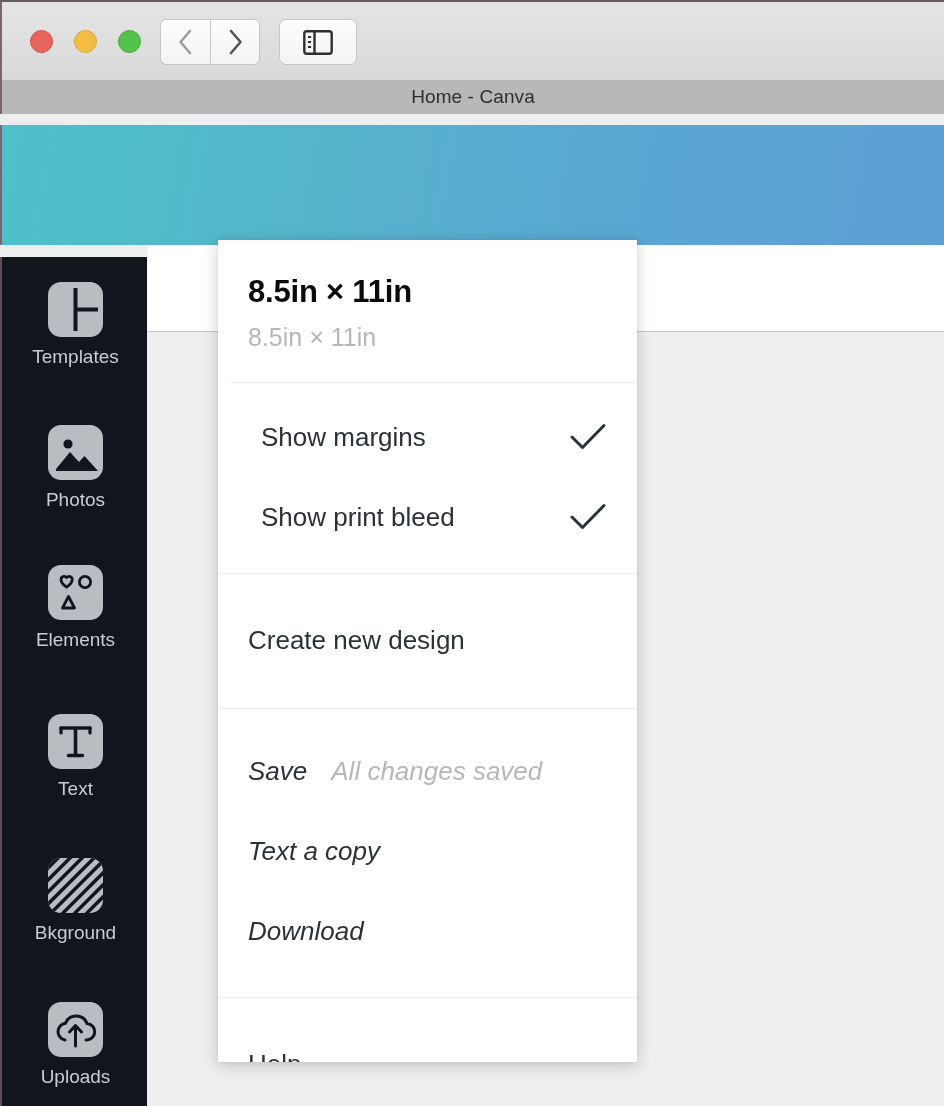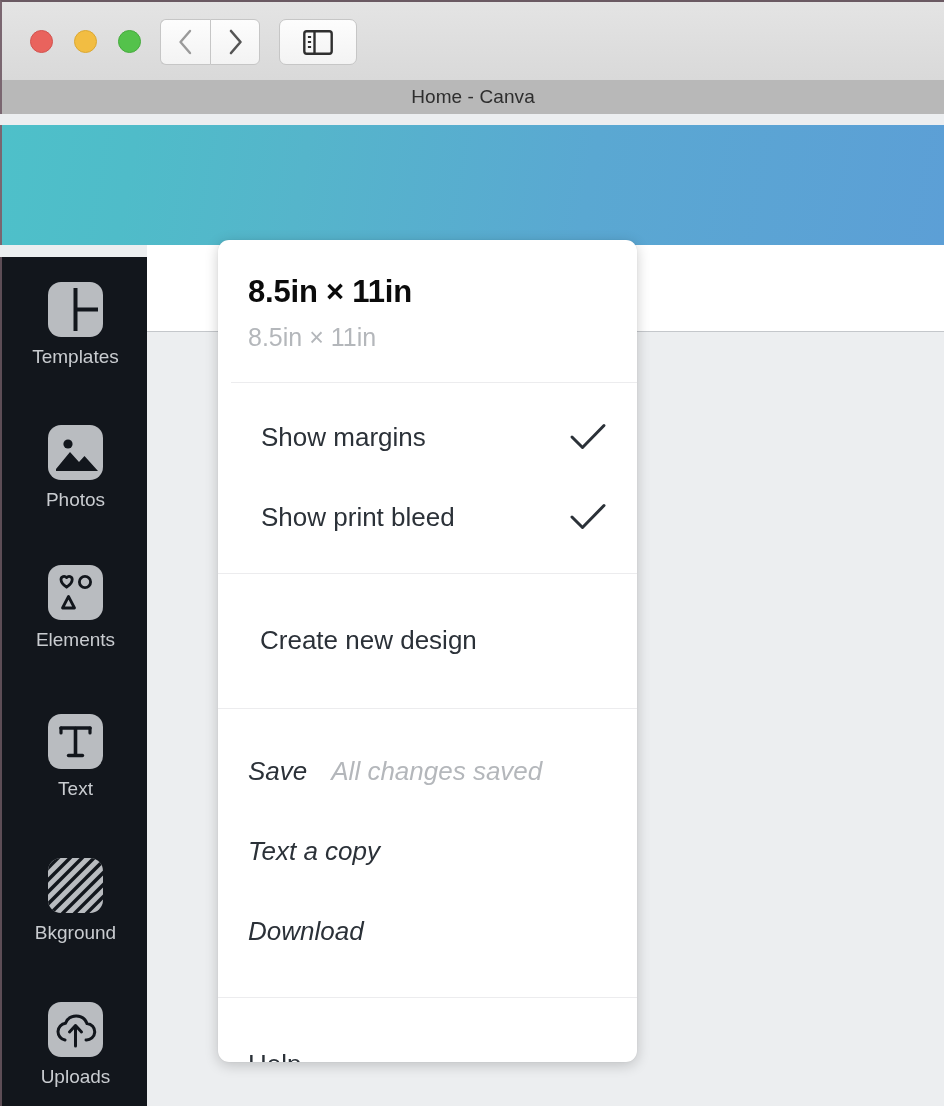--- a/index.html
+++ b/index.html
@@ -111,21 +111,21 @@
   #doc-top-strip{
     position:absolute; left:0; top:0; width:797px; height:87px;
     background:#ffffff; border-bottom:1px solid #c4c7cb;
   }
 
   
   #file-menu{
     position:absolute; left:218px; top:240px;
     width:419px; height:822px;
     background:#ffffff;
-    border-radius:11px;
+    border-radius:0;
     box-shadow:0 3px 14px rgba(0,0,0,.20), 0 0 1px rgba(0,0,0,.14);
     overflow:hidden;
   }
   .menu-section + .menu-section{ border-top:1px solid #ececee; }
   #menu-header{ padding:34px 30px 30px 30px; }
   #menu-header .dims-title{
     font-size:31px; font-weight:bold; color:#0b0b0b; letter-spacing:-.2px;
   }
   #menu-header .dims-sub{
     font-size:25px; color:#b4b7bb; margin-top:13px;
@@ -134,21 +134,21 @@
     height:80px; padding:0 30px;
     display:flex; align-items:center;
     font-size:26px; color:#2b3138;
   }
   .menu-row .row-label{ white-space:nowrap; }
   .menu-row .row-note{
     font-size:26px; color:#b4b7bb; margin-left:24px; white-space:nowrap;
   }
   .menu-row .check{ margin-left:auto; display:flex; align-items:center; }
   .sec-toggles{ padding:14px 0 16px 0;margin-left:13px; }
-  .sec-create { padding:26px 0 28px 12px; }
+  .sec-create { padding:26px 0 28px 0; }
   .sec-file   { padding:22px 0 26px 0;font-style:italic; }
   .sec-help   { padding:26px 0 30px 0; }
 </style>
 </head>
 <body>
 
 <div id="window-chrome">
 
   <div id="traffic-lights">
     <div class="light red"></div>

